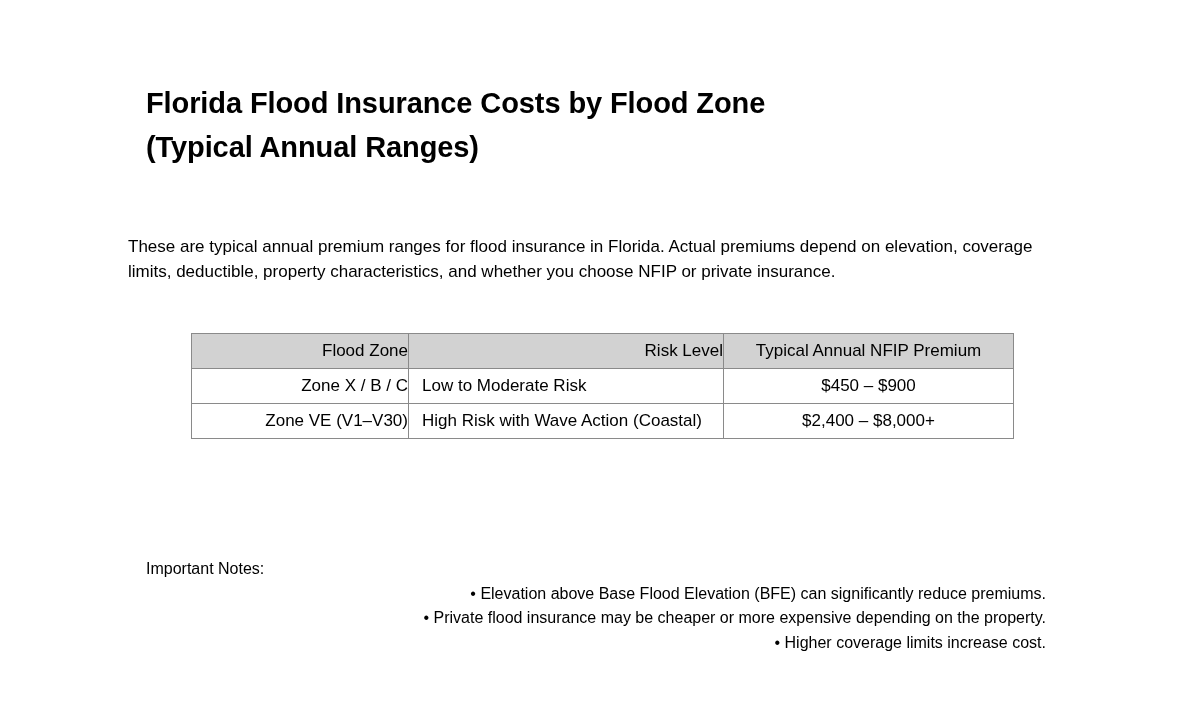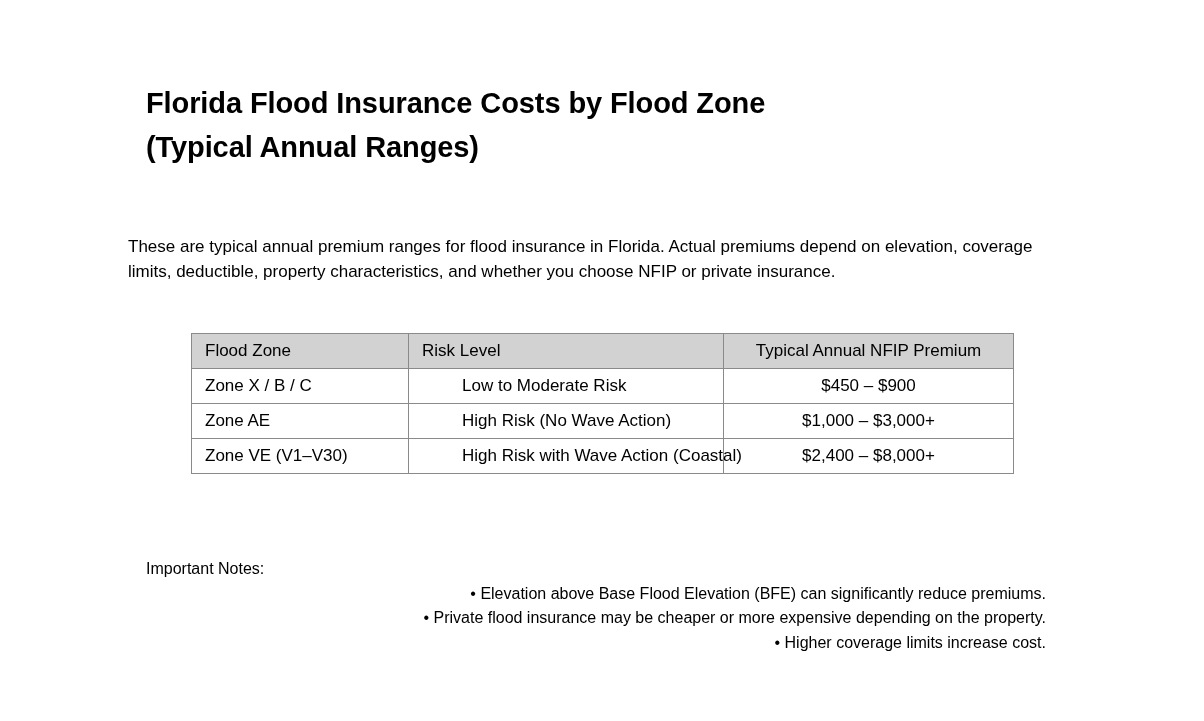--- a/index.html
+++ b/index.html
@@ -54,21 +54,21 @@
   }
   table.cost-table col.c1 { width: 217px; }
   table.cost-table col.c2 { width: 315px; }
   table.cost-table col.c3 { width: 290px; }
   table.cost-table th,
   table.cost-table td {
     border: 1px solid #8a8a8a;
     height: 34px;
     padding: 0 0 0 13px;
     font-weight: normal;
-    text-align: left;
+    text-align: right;
     vertical-align: middle;
     white-space: nowrap;
     overflow: visible;
   }
   table.cost-table thead th {
     background: #d2d2d2;
   }
   table.cost-table th.premium-col,
   table.cost-table td.premium-col {
     text-align: center;
@@ -76,21 +76,20 @@
   }
   table.cost-table td.risk-cell {
     position: relative;
   }
   table.cost-table td.risk-cell span.overflow-text {
     position: absolute;
     left: 13px;
     top: 50%;
     transform: translateY(-50%);
     white-space: nowrap;
-    margin-left: 40px;
   }
   .notes {
     position: absolute;
     left: 146px;
     top: 557px;
     width: 900px;
     font-size: 16px;
     line-height: 24.5px;
   }
   .notes-heading { display: block; }
@@ -124,27 +123,20 @@
       </thead>
       <tbody>
         <tr>
           <td>Zone X / B / C</td>
           <td class="risk-cell">
               <span class="overflow-text">Low to Moderate Risk</span>
             </td>
           <td class="premium-col">$450 – $900</td>
         </tr>
         <tr>
-          <td>Zone AE</td>
-          <td class="risk-cell">
-              <span class="overflow-text">High Risk (No Wave Action)</span>
-            </td>
-          <td class="premium-col">$1,000 – $3,000+</td>
-        </tr>
-        <tr>
           <td>Zone VE (V1–V30)</td>
           <td class="risk-cell">
               <span class="overflow-text">High Risk with Wave Action (Coastal)</span>
             </td>
           <td class="premium-col">$2,400 – $8,000+</td>
         </tr>
       </tbody>
     </table>
   </div>
 

